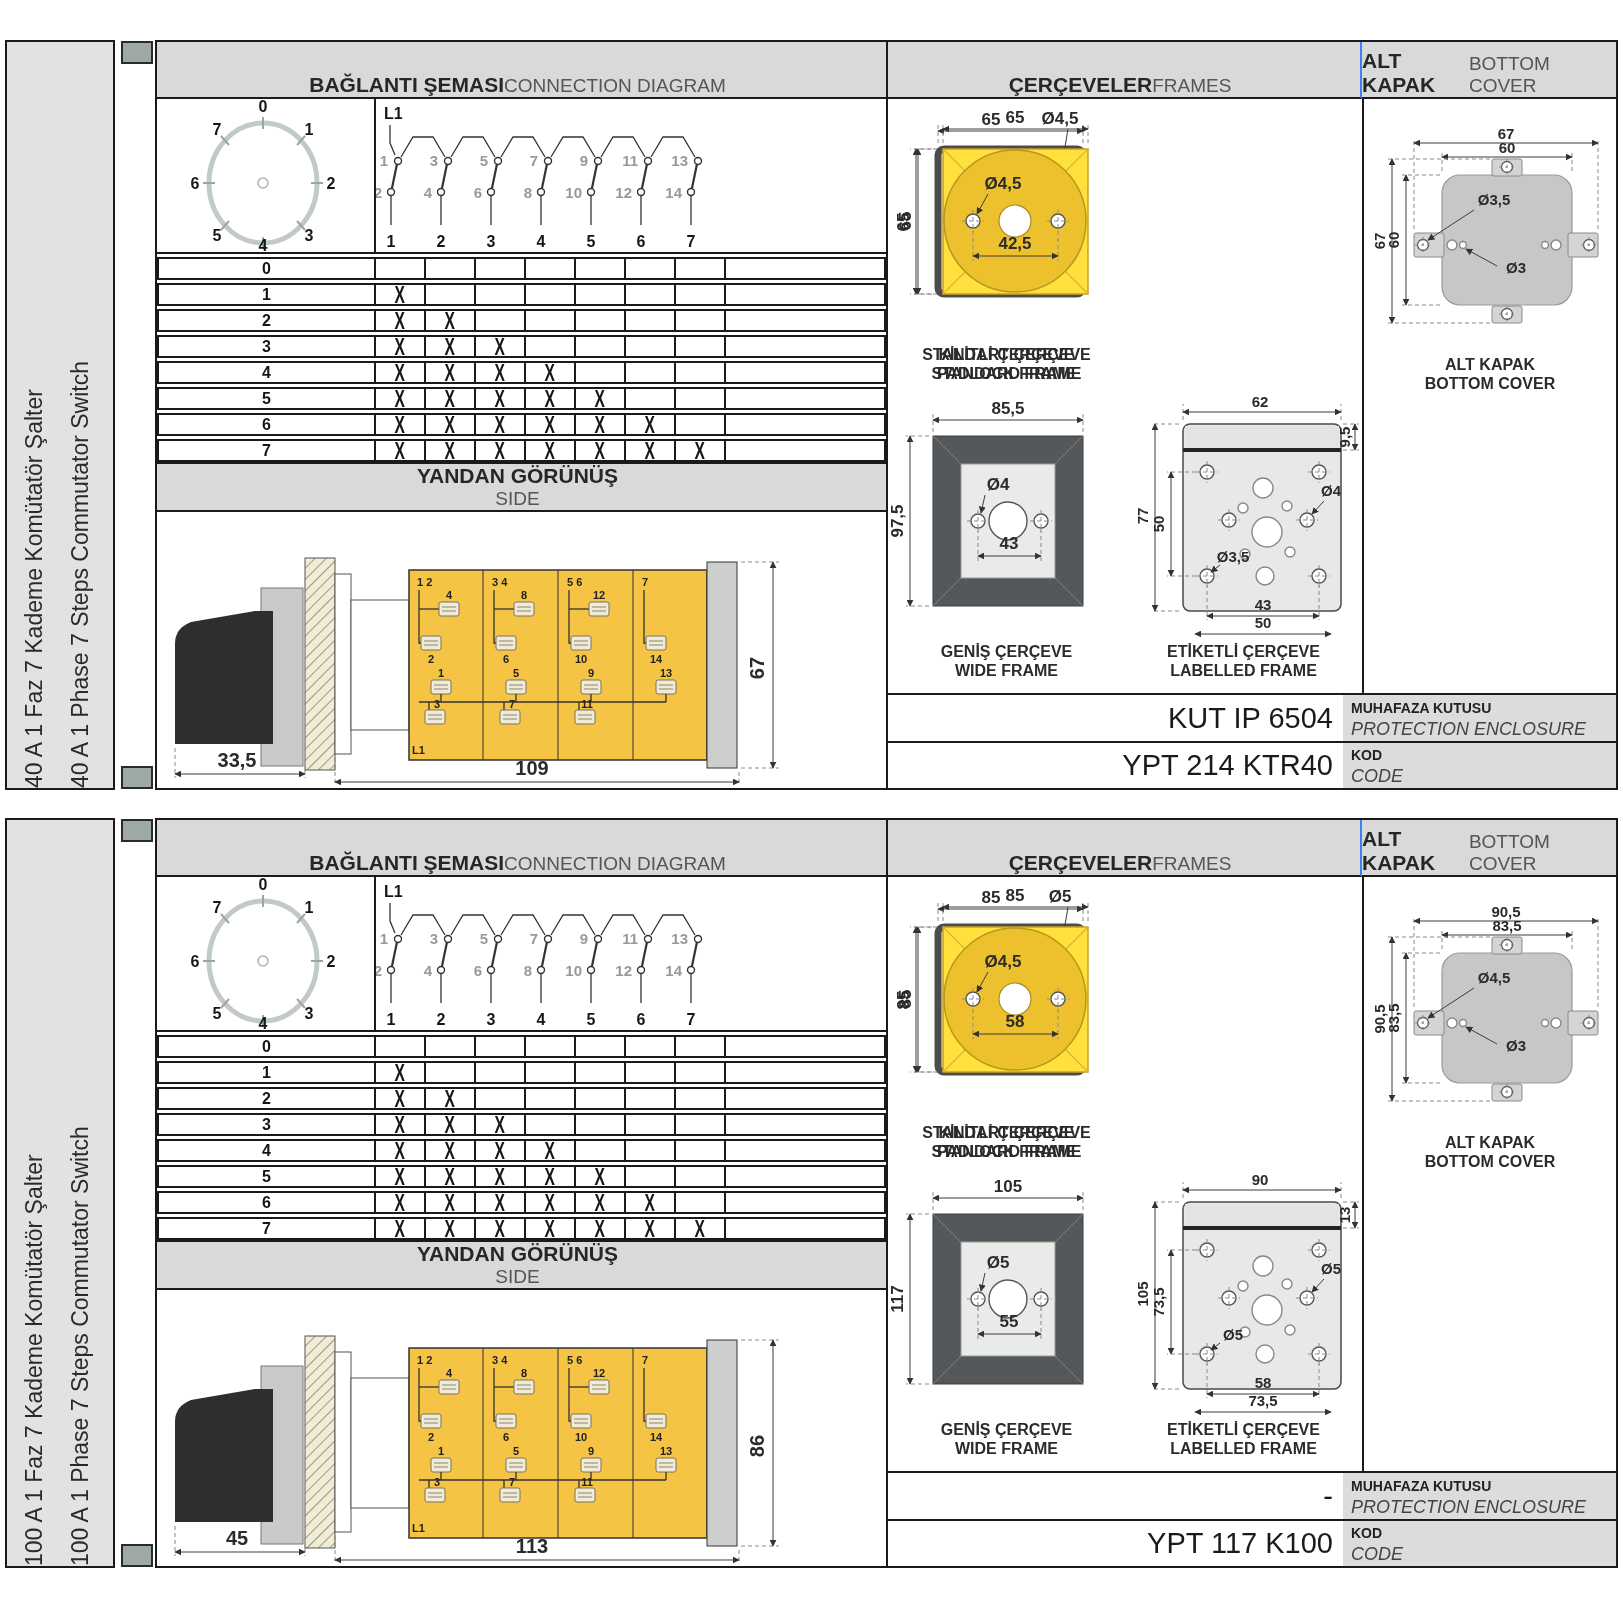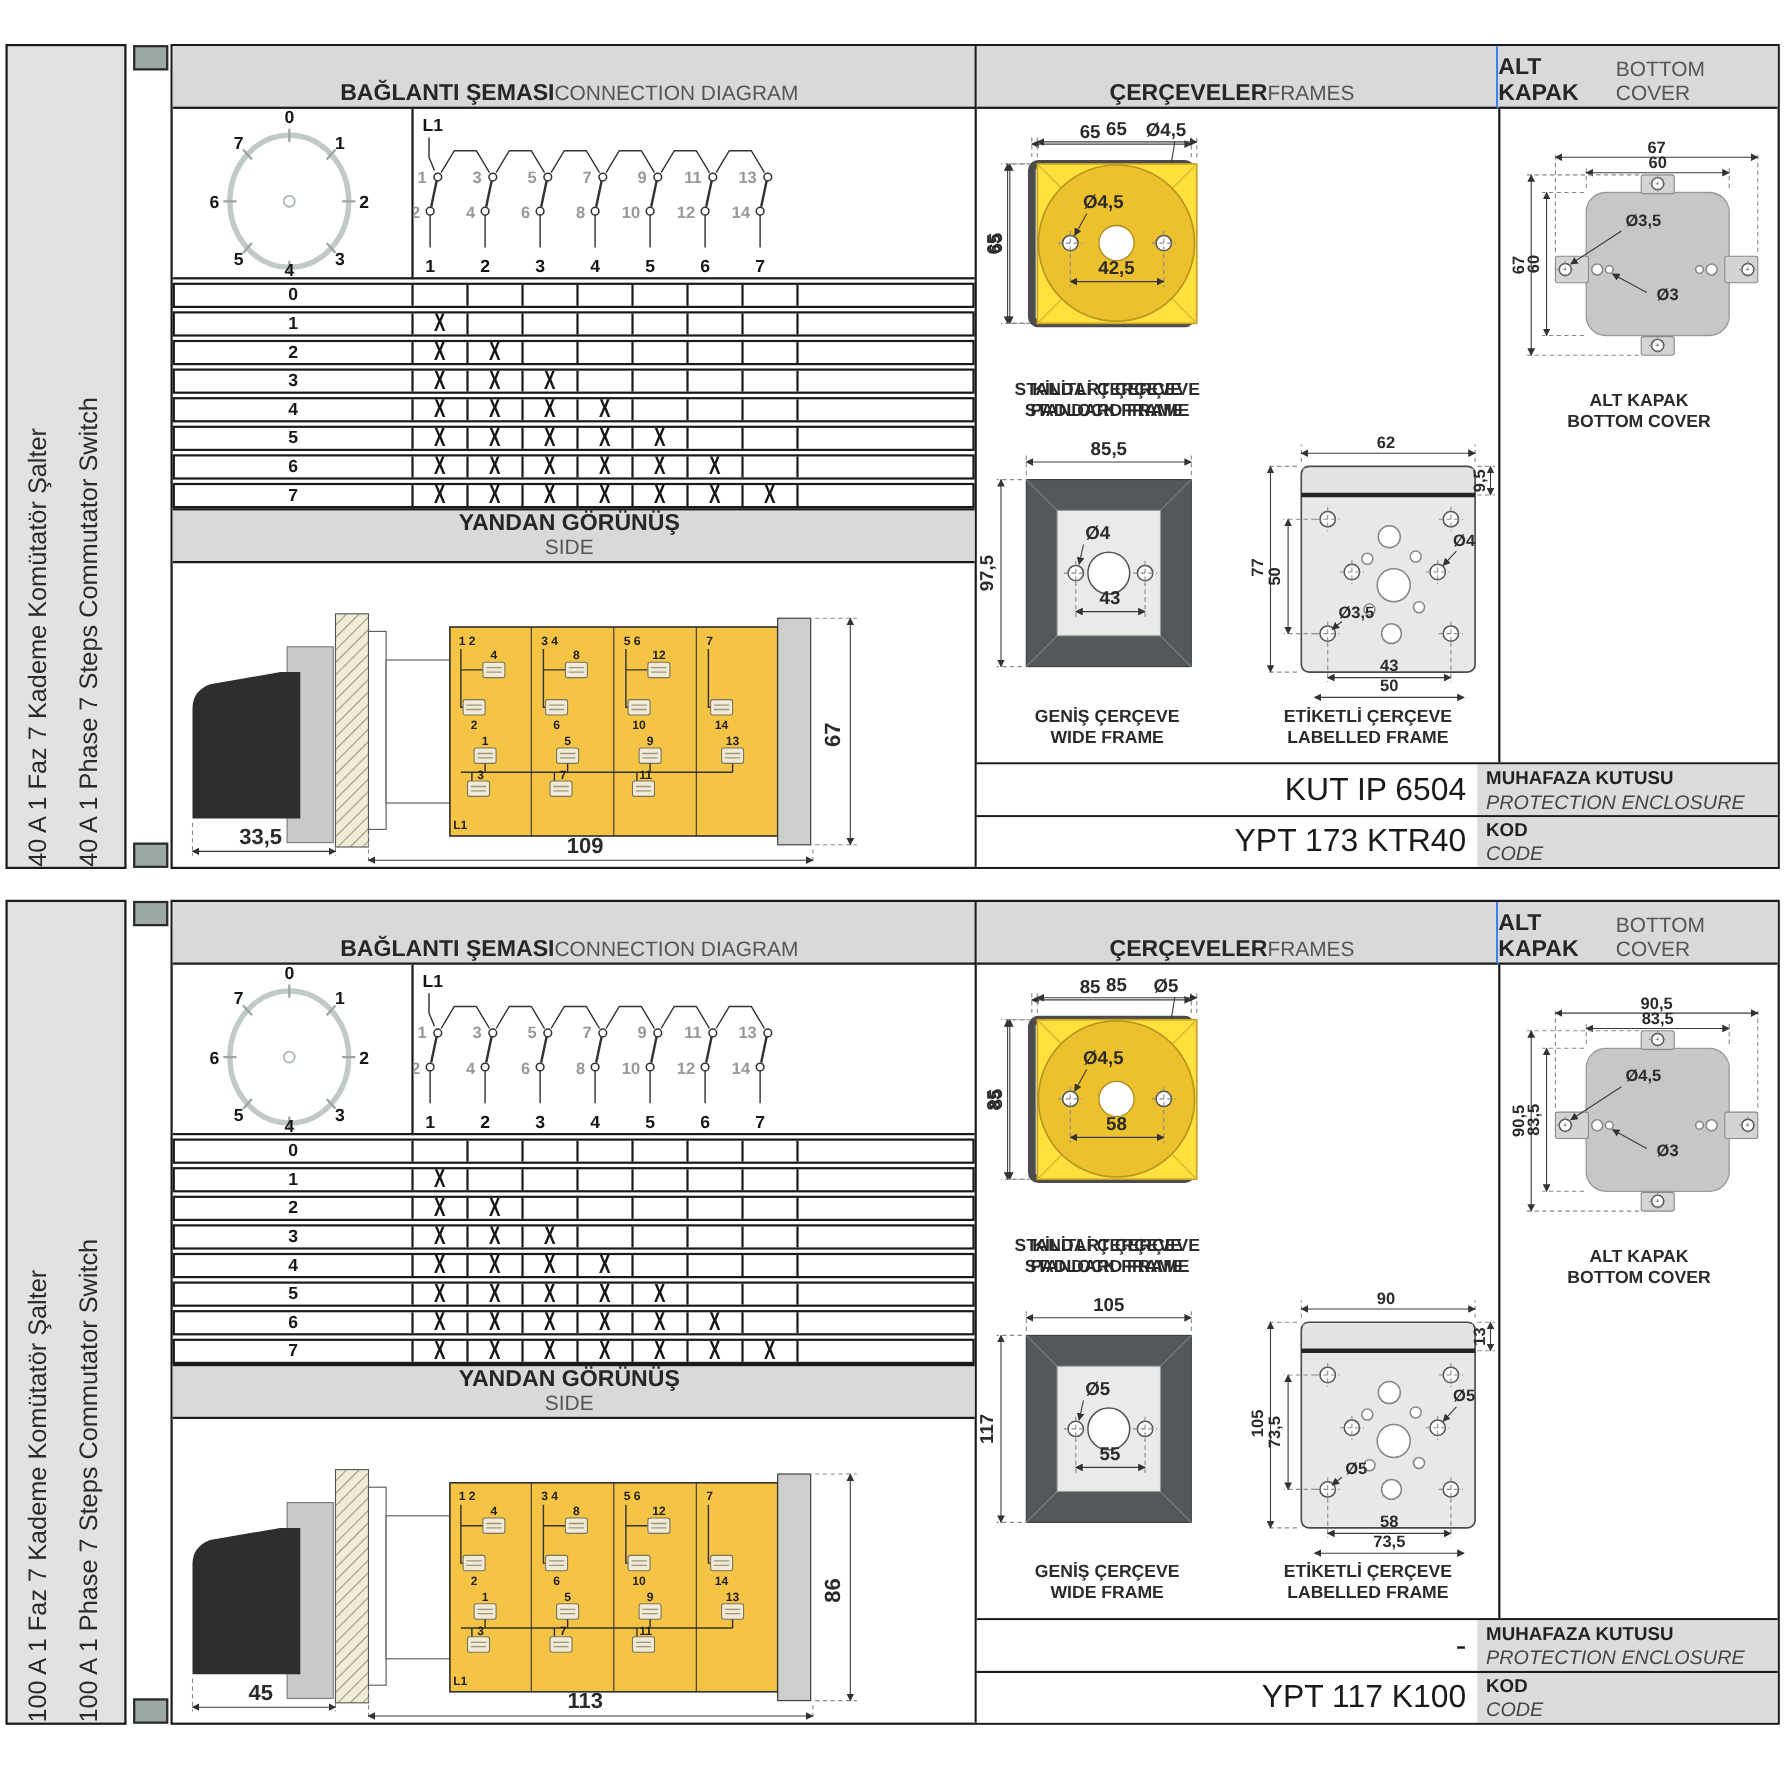--- a/index.html
+++ b/index.html
@@ -35,21 +35,21 @@
 .frames{position:absolute;left:731px;top:57px;width:474px;height:594px}
 .fcell{position:absolute;width:237px;height:297px;text-align:center}
 .f-std{left:0;top:0}.f-pad{left:237;top:0}.f-wide{left:0px;top:297px}.f-lab{left:237px;top:297px}
 .fcap{margin-top:-4px}
 .fct,.fce{font-weight:bold;font-size:16px;color:#2b2b2b;line-height:19px}
 .coverwrap{position:absolute;left:1205px;top:57px;width:254px;height:594px;border-left:2px solid #1a1a1a;text-align:center}
 .coderow{position:absolute;left:731px;width:728px;display:flex;border-top:2px solid #1a1a1a}
 .cr1{top:651px;height:48px}.cr2{top:699px;height:47px}
 .codeval{width:455px;display:flex;align-items:center;justify-content:flex-end;padding-right:10px;font-size:29px;color:#1a1a1a;background:#fff}
 .codelbl{flex:1;background:#dcdcdc;padding:2px 8px;display:flex;flex-direction:column;justify-content:center}
-.clt{font-weight:bold;font-size:17px;color:#222;line-height:22px}
+.clt{font-weight:bold;font-size:14px;color:#222;line-height:22px}
 .cle{font-style:italic;font-size:18px;color:#444;line-height:21px}
 svg{display:block;margin:0 auto}
 .dim{stroke:#3c3c3c;stroke-width:1;fill:none}
 .ext{stroke:#8a8a8a;stroke-width:1;stroke-dasharray:4 3;fill:none}
 .sld{stroke:#333;stroke-width:1.3;fill:none}
 .thk{stroke:#333;stroke-width:2.2;fill:none}
 .bev{stroke:#d8b434;stroke-width:1.2}
 .bevd{stroke:#7d8184;stroke-width:1}
 .hole{fill:#fff;stroke:#555;stroke-width:1.4}
 .hole2{fill:#fff;stroke:#333;stroke-width:1.4}
@@ -570,21 +570,21 @@
     </div>
 
     <div class="coderow cr1">
       <div class="codeval">KUT IP 6504</div>
       <div class="codelbl">
         <div class="clt">MUHAFAZA KUTUSU</div>
         <div class="cle">PROTECTION ENCLOSURE</div>
       </div>
     </div>
     <div class="coderow cr2">
-      <div class="codeval">YPT 173 KTR40</div>
+      <div class="codeval">YPT 214 KTR40</div>
       <div class="codelbl">
         <div class="clt">KOD</div>
         <div class="cle">CODE</div>
       </div>
     </div>
   </div>
 </div>
 
 <div class="section" id="s1">
   <div class="sidebar">

